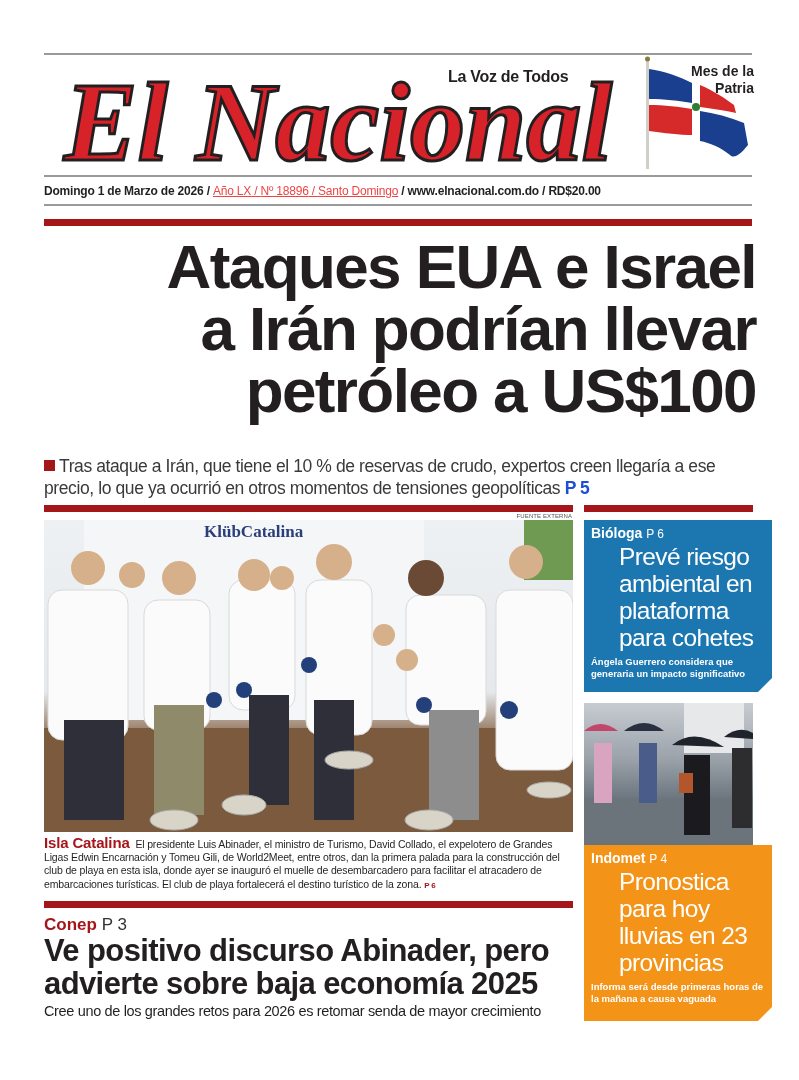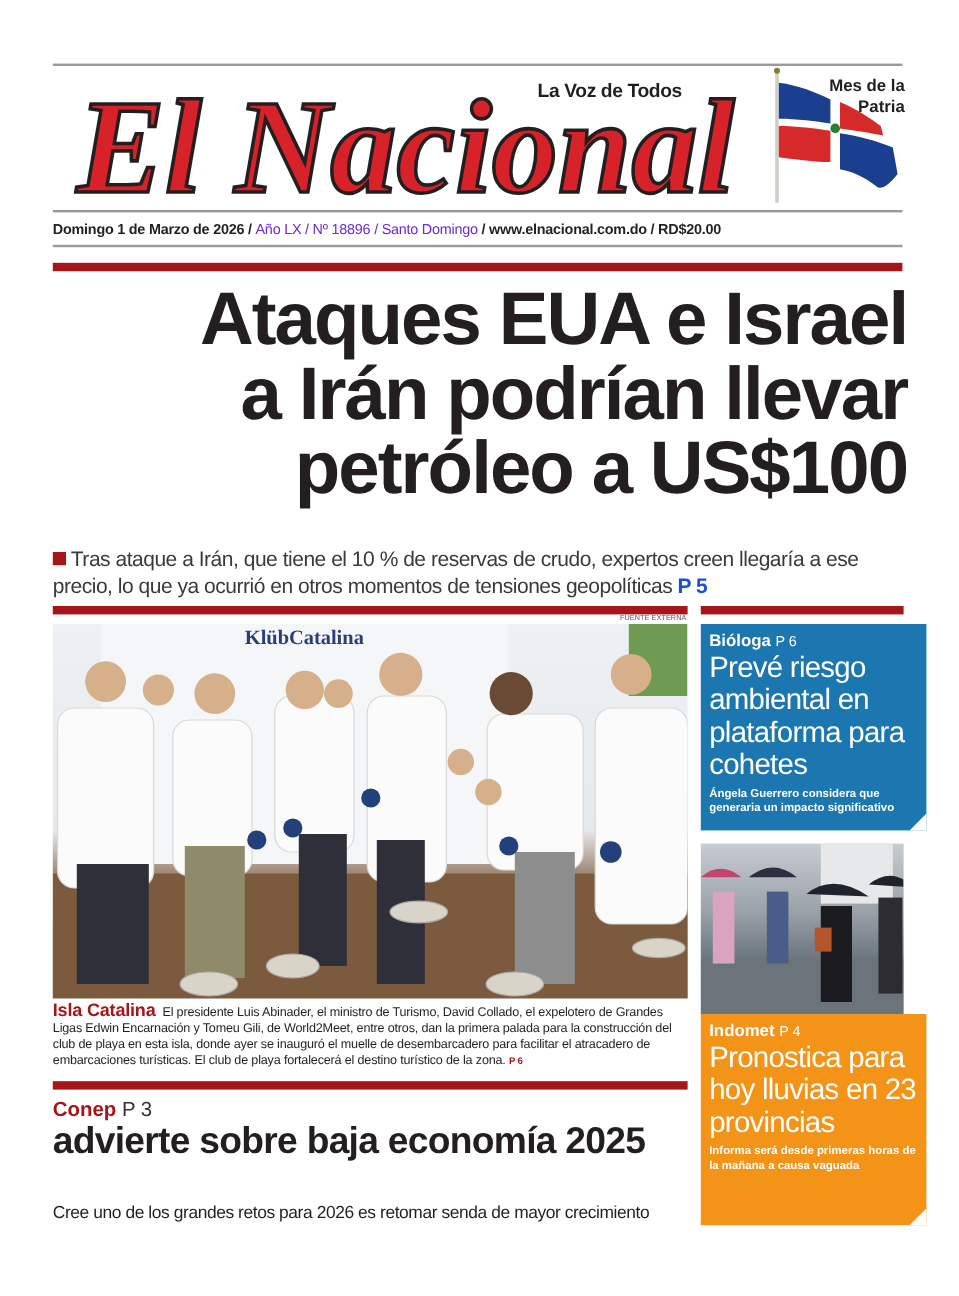--- a/index.html
+++ b/index.html
@@ -11,21 +11,21 @@
 
   
   .logo { position: absolute; left: 58px; top: 62px; width: 560px; height: 110px; }
   .logo svg { width: 100%; height: 100%; }
   .tagline { position: absolute; left: 448px; top: 68px; font-family: "Liberation Sans", sans-serif; font-weight: bold; font-size: 16px; color: #231f20; letter-spacing: -0.3px; }
   .flag-box { position: absolute; left: 640px; top: 55px; width: 114px; height: 115px; }
   .mes-patria { position: absolute; right: 0; top: 8px; text-align: right; font-weight: bold; font-size: 14px; line-height: 17px; color: #231f20; }
 
   .dateline { position: absolute; left: 44px; top: 184px; font-size: 12px; white-space: nowrap; letter-spacing: -0.2px; }
   .dateline b { font-weight: bold; }
-  .dateline span.light { font-weight: normal; color: #6d28d9; }
+  .dateline span.light { font-weight: normal; color: #ef4444; text-decoration: underline; }
 
   
   .headline { position: absolute; left: 44px; top: 236px; width: 712px; font-family: "Liberation Sans", sans-serif; font-weight: bold; font-size: 62px; line-height: 62px; letter-spacing: -1.6px; color: #231f20; transform: scaleX(1.0); transform-origin: left; text-align: right; }
   .deck { position: absolute; left: 44px; top: 455px; width: 712px; font-size: 17.5px; line-height: 22px; color: #3a3a3a; letter-spacing: -0.4px; }
   .deck .sq { display: inline-block; width: 11px; height: 11px; background: #a4161a; margin-right: 4px; vertical-align: 1px; }
   .deck .pg { font-weight: bold; color: #1d4ed8; }
 
   
   .credit { position: absolute; left: 500px; top: 513px; width: 72px; text-align: right; font-size: 6px; color: #555; letter-spacing: 0.1px; }
   .photo { position: absolute; left: 44px; top: 520px; width: 529px; height: 312px; overflow: hidden; background: linear-gradient(180deg, #eef1f4 0%, #e6e9ec 55%, #8a6a4e 70%, #6e5038 100%); }
@@ -37,21 +37,21 @@
   .conep-kicker { position: absolute; left: 44px; top: 915px; font-size: 17px; }
   .conep-kicker b { color: #a4161a; }
   .conep-kicker span { color: #333; font-weight: normal; }
   .conep-head { position: absolute; left: 44px; top: 934px; width: 540px; font-weight: bold; font-size: 31px; line-height: 33px; letter-spacing: -0.6px; color: #231f20; }
   .conep-deck { position: absolute; left: 44px; top: 1003px; width: 540px; font-size: 14.5px; color: #231f20; letter-spacing: -0.35px; white-space: nowrap; }
 
   
   .side-box { position: absolute; left: 584px; width: 188px; color: #fff; padding: 5px 7px; }
   .side-box .kick { font-size: 14px; font-weight: bold; }
   .side-box .kick span { font-weight: normal; font-size: 12px; }
-  .side-box .title { font-size: 24.5px; line-height: 27px; letter-spacing: -0.6px; margin-top: 2px; }
+  .side-box .title { font-size: 24.5px; line-height: 27px; letter-spacing: -0.6px; margin-top: 2px; margin-left: 28px; }
   .side-box .sub { font-size: 9.5px; line-height: 12px; font-weight: bold; margin-top: 5px; }
   .side-box .corner { position: absolute; right: 0; bottom: 0; width: 0; height: 0; border-left: 14px solid transparent; border-bottom: 14px solid #fff; }
   .box-blue { top: 520px; height: 172px; background: #1c77b1; }
   .box-orange { top: 845px; height: 176px; background: #f39318; }
   .rain-photo { position: absolute; left: 584px; top: 703px; width: 169px; height: 142px; overflow: hidden; background: linear-gradient(180deg, #c7ccd2 0%, #9aa1a8 40%, #5f6a73 75%, #7d858c 100%); }
 </style>
 </head>
 <body>
 
 <div class="rule-gray" style="top:53px;"></div>
@@ -157,20 +157,21 @@
   <span class="kicker">Isla Catalina</span>
   <span>El presidente Luis Abinader, el ministro de Turismo, David Collado, el expelotero de Grandes Ligas Edwin Encarnación y Tomeu Gili, de World2Meet, entre otros, dan la primera palada para la construcción del club de playa en esta isla, donde ayer se inauguró el muelle de desembarcadero para facilitar el atracadero de embarcaciones turísticas. El club de playa fortalecerá el destino turístico de la zona.</span>
   <span class="pg">P 6</span>
 </div>
 
 <div class="rule-red" style="left:44px; top:901px; width:529px;"></div>
 <div class="conep-kicker">
   <b>Conep</b> <span>P 3</span>
 </div>
 <div class="conep-head">
+  <div>Ve positivo discurso Abinader, pero</div>
   <div>advierte sobre baja economía 2025</div>
 </div>
 <div class="conep-deck">Cree uno de los grandes retos para 2026 es retomar senda de mayor crecimiento</div>
 
 <div class="rule-red" style="left:584px; top:505px; width:169px;"></div>
 
 <div class="side-box box-blue">
   <div class="kick"><span style="font-weight:bold;font-size:14px;">Bióloga</span> <span>P 6</span></div>
   <div class="title">Prevé riesgo ambiental en plataforma para cohetes</div>
   <div class="sub">Ángela Guerrero considera que generaria un impacto significativo</div>

